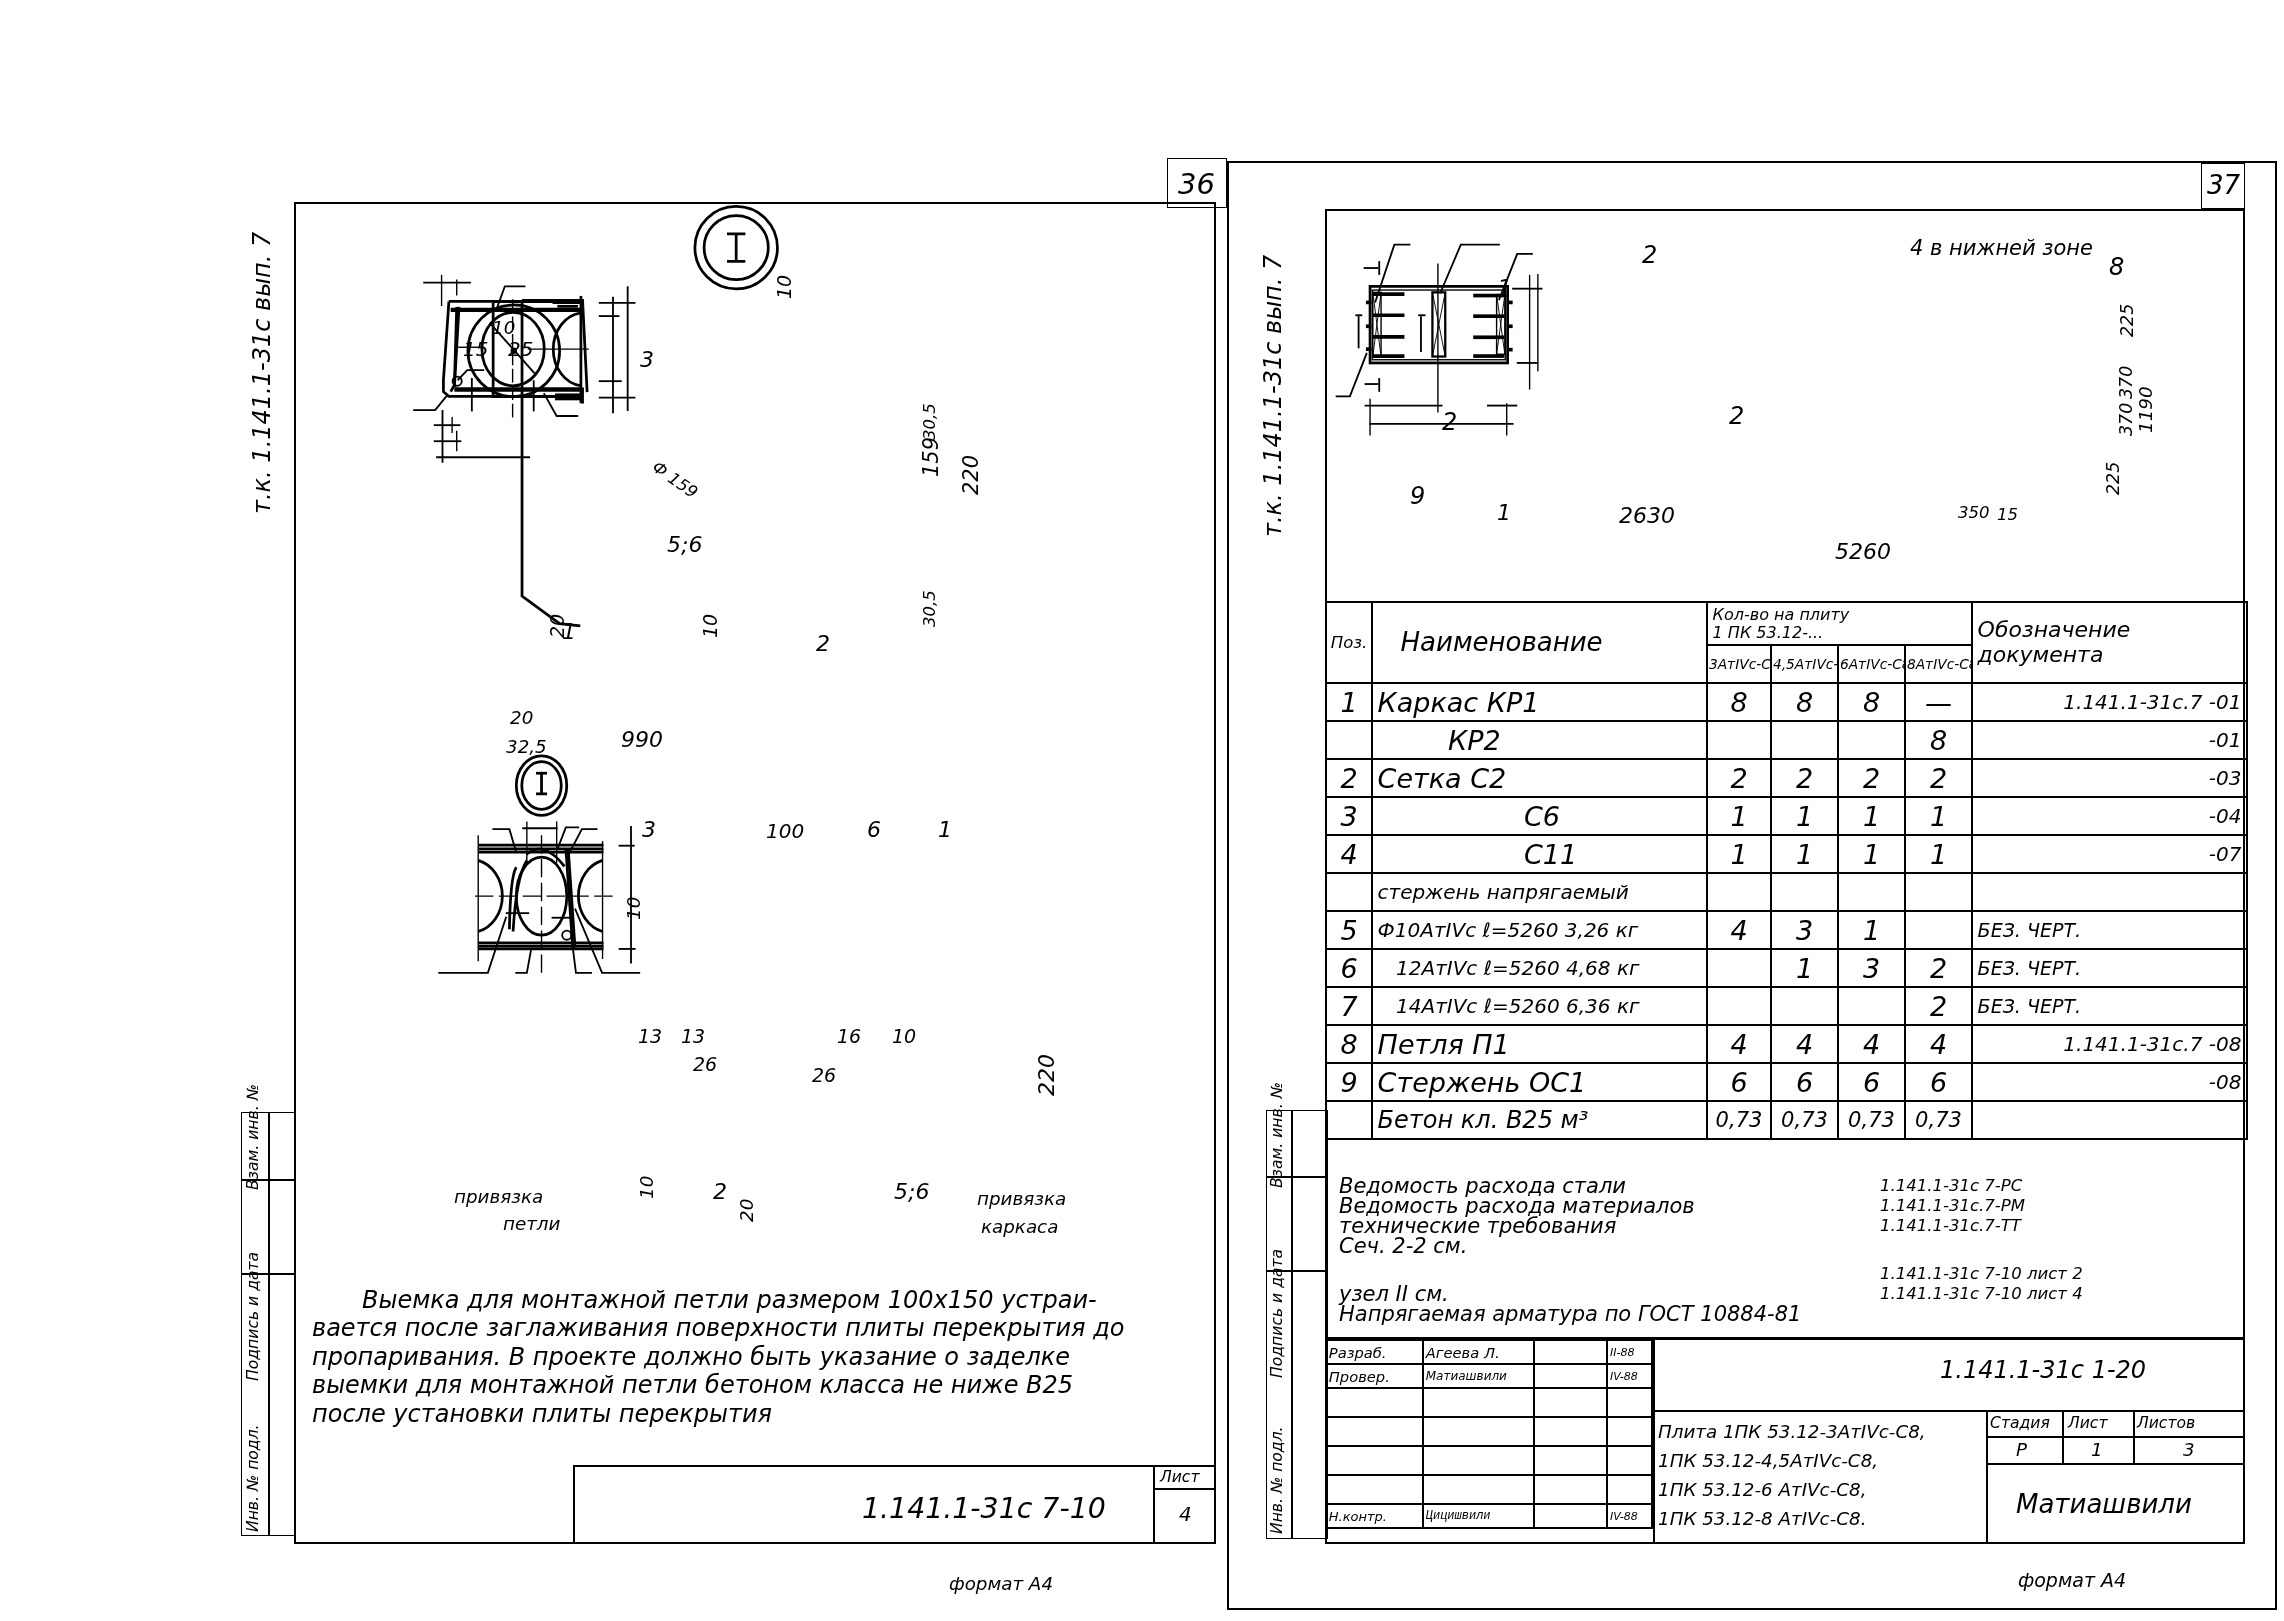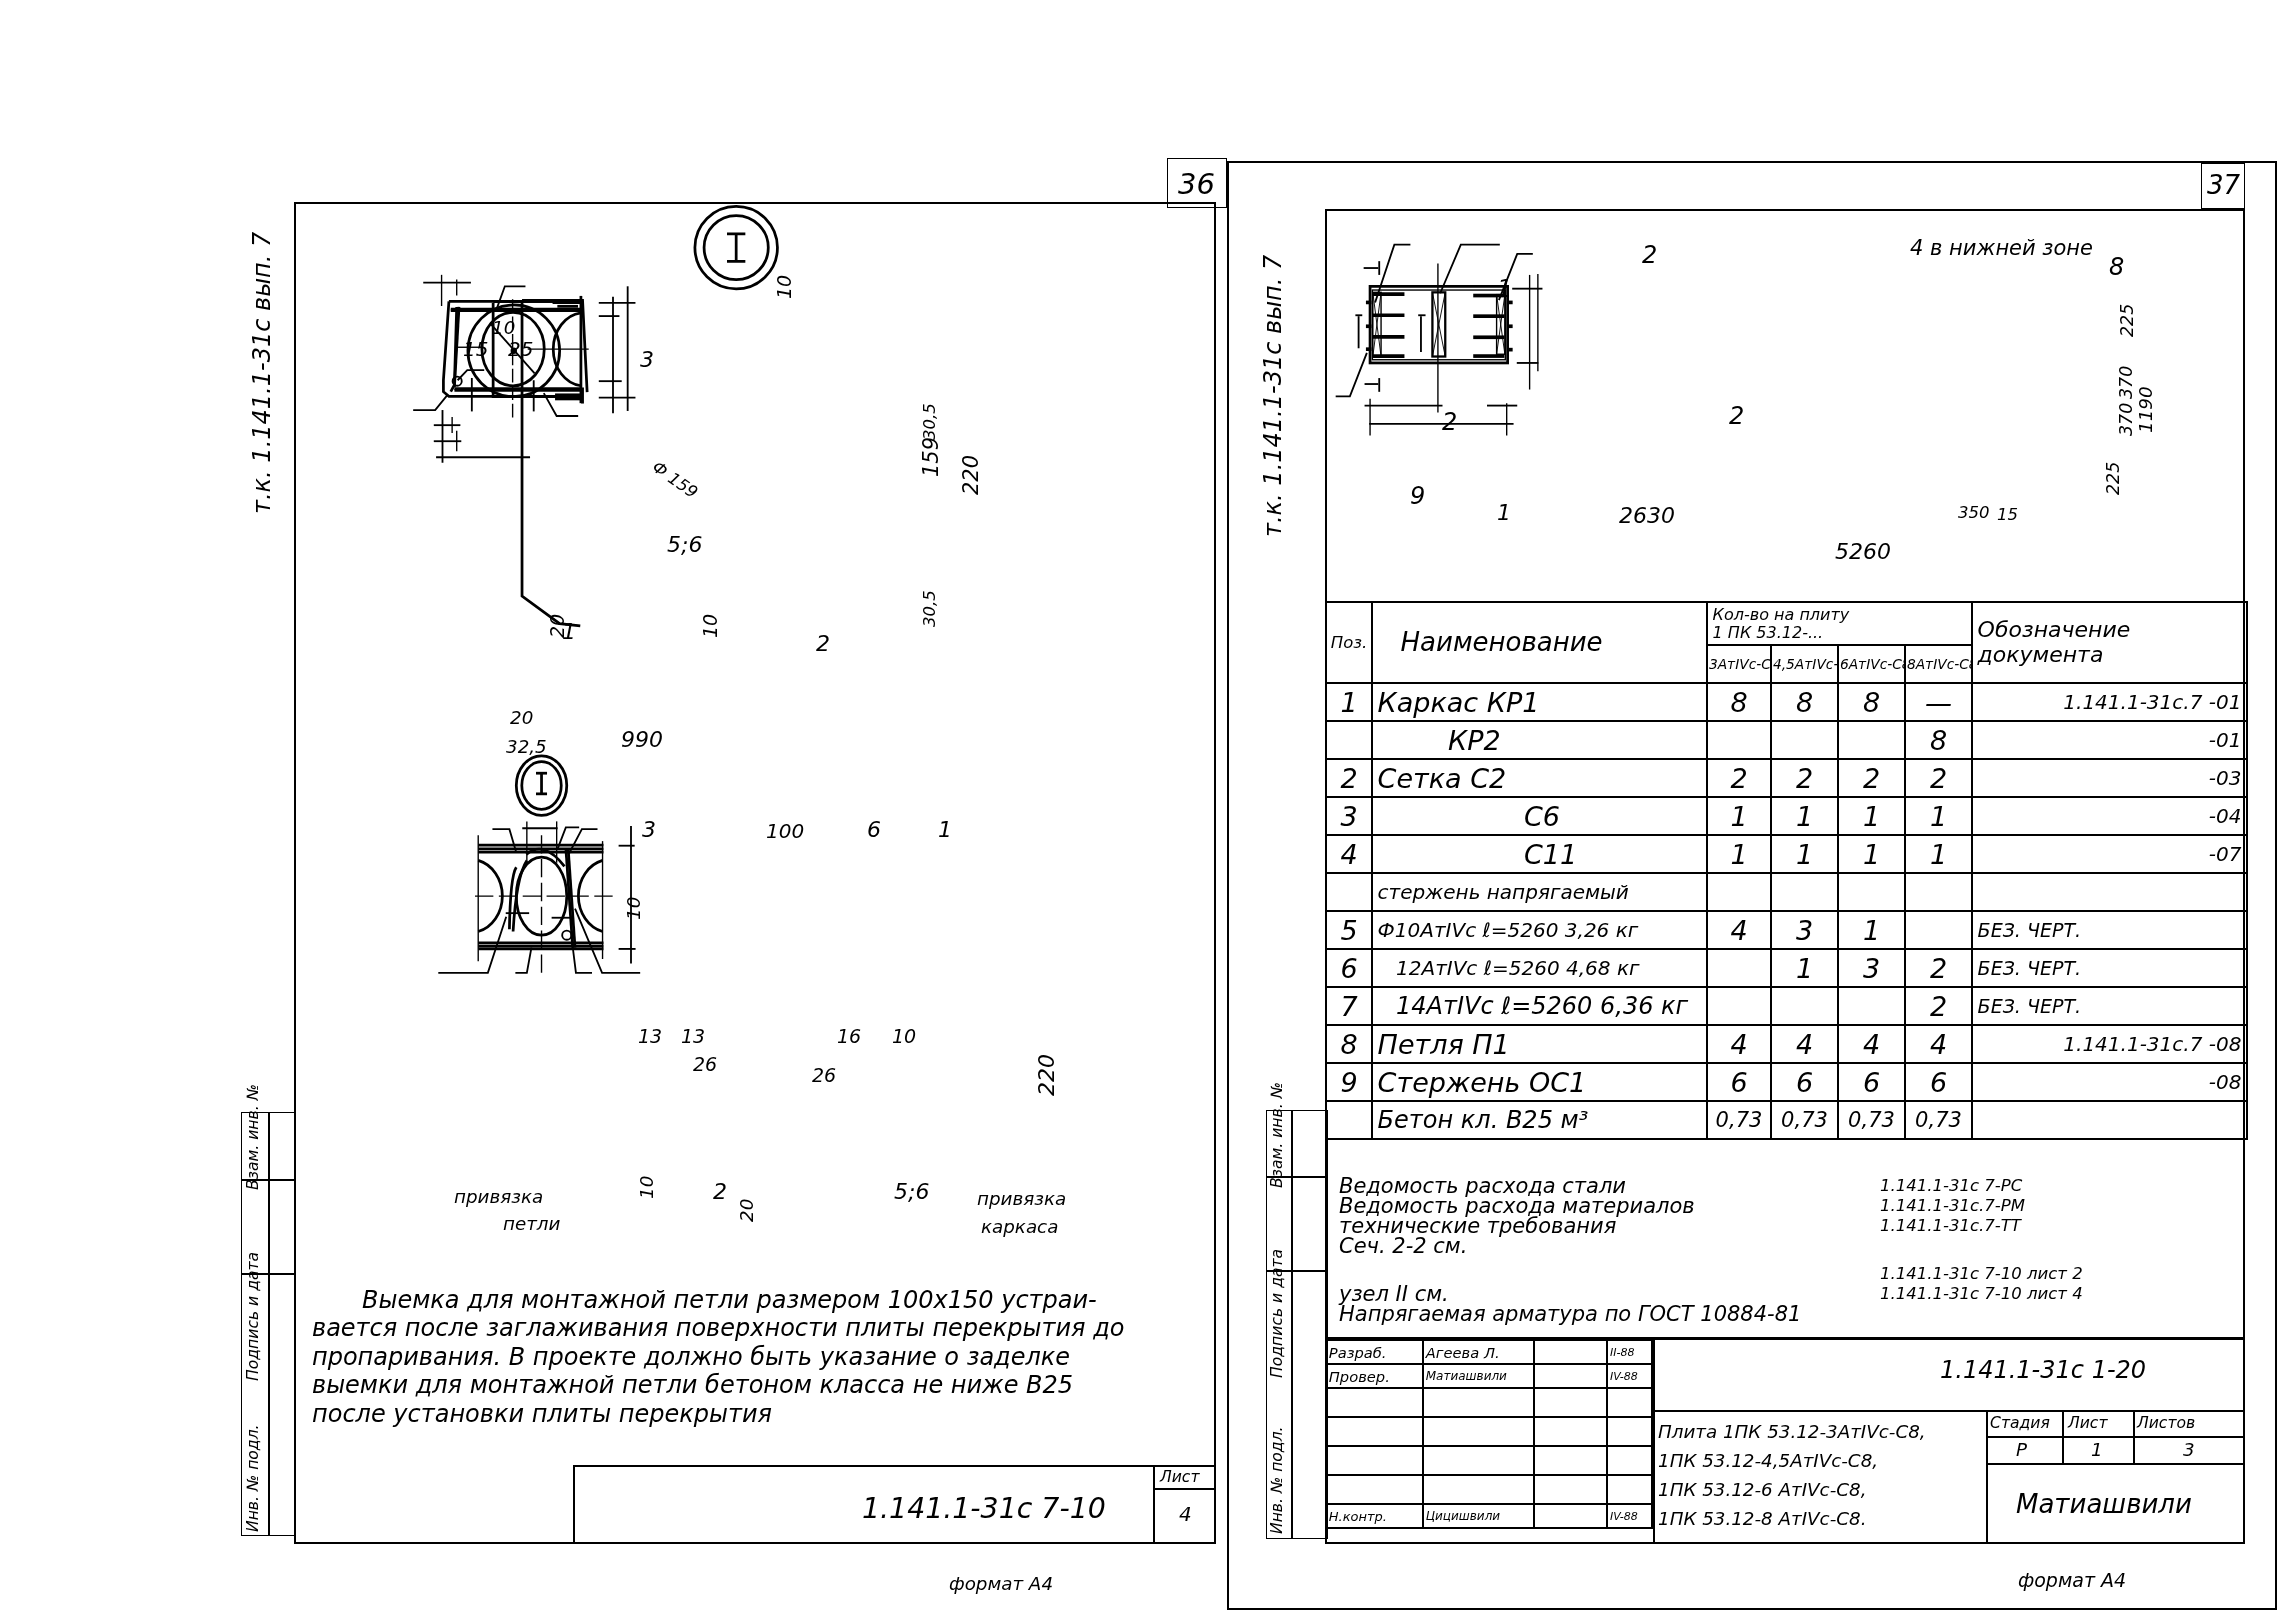--- a/index.html
+++ b/index.html
@@ -426,21 +426,21 @@
       <td class="c">6</td>
       <td style="font-size:20px;padding-left:23px;">12АтIVс  ℓ=5260 4,68 кг</td>
       <td class="c"></td>
       <td class="c">1</td>
       <td class="c">3</td>
       <td class="c">2</td>
       <td style="font-size:19px;">БЕЗ. ЧЕРТ.</td>
     </tr>
     <tr>
       <td class="c">7</td>
-      <td style="font-size:24px;padding-left:23px;">14АтIVс  ℓ=5260 6,36 кг</td>
+      <td style="font-size:20px;padding-left:23px;">14АтIVс  ℓ=5260 6,36 кг</td>
       <td class="c"></td>
       <td class="c"></td>
       <td class="c"></td>
       <td class="c">2</td>
       <td style="font-size:19px;">БЕЗ. ЧЕРТ.</td>
     </tr>
     <tr>
       <td class="c">8</td>
       <td>Петля П1</td>
       <td class="c">4</td>
@@ -535,21 +535,21 @@
           <td></td>
         </tr>
     <tr>
           <td style="height:27px;"></td>
           <td></td>
           <td></td>
           <td></td>
         </tr>
     <tr>
           <td style="font-size:13px;">Н.контр.</td>
-          <td style="font-size:12px;">Цицишвили</td>
+          <td style="font-size:12px;font-family:Liberation Mono, monospace;">Цицишвили</td>
           <td></td>
           <td style="font-size:11px;">IV-88</td>
         </tr>
   </tbody>
     </table>
   <div class="hline" style="left:1325px;top:1337px;width:920px;border-top-width:3.2px;"></div>
   <div class="vline" style="left:1653px;top:1337px;height:206px;"></div>
   <div class="hline" style="left:1653px;top:1410px;width:592px;"></div>
   <div class="vline" style="left:1986px;top:1410px;height:133px;"></div>
   <div class="hline" style="left:1986px;top:1436px;width:259px;"></div>

